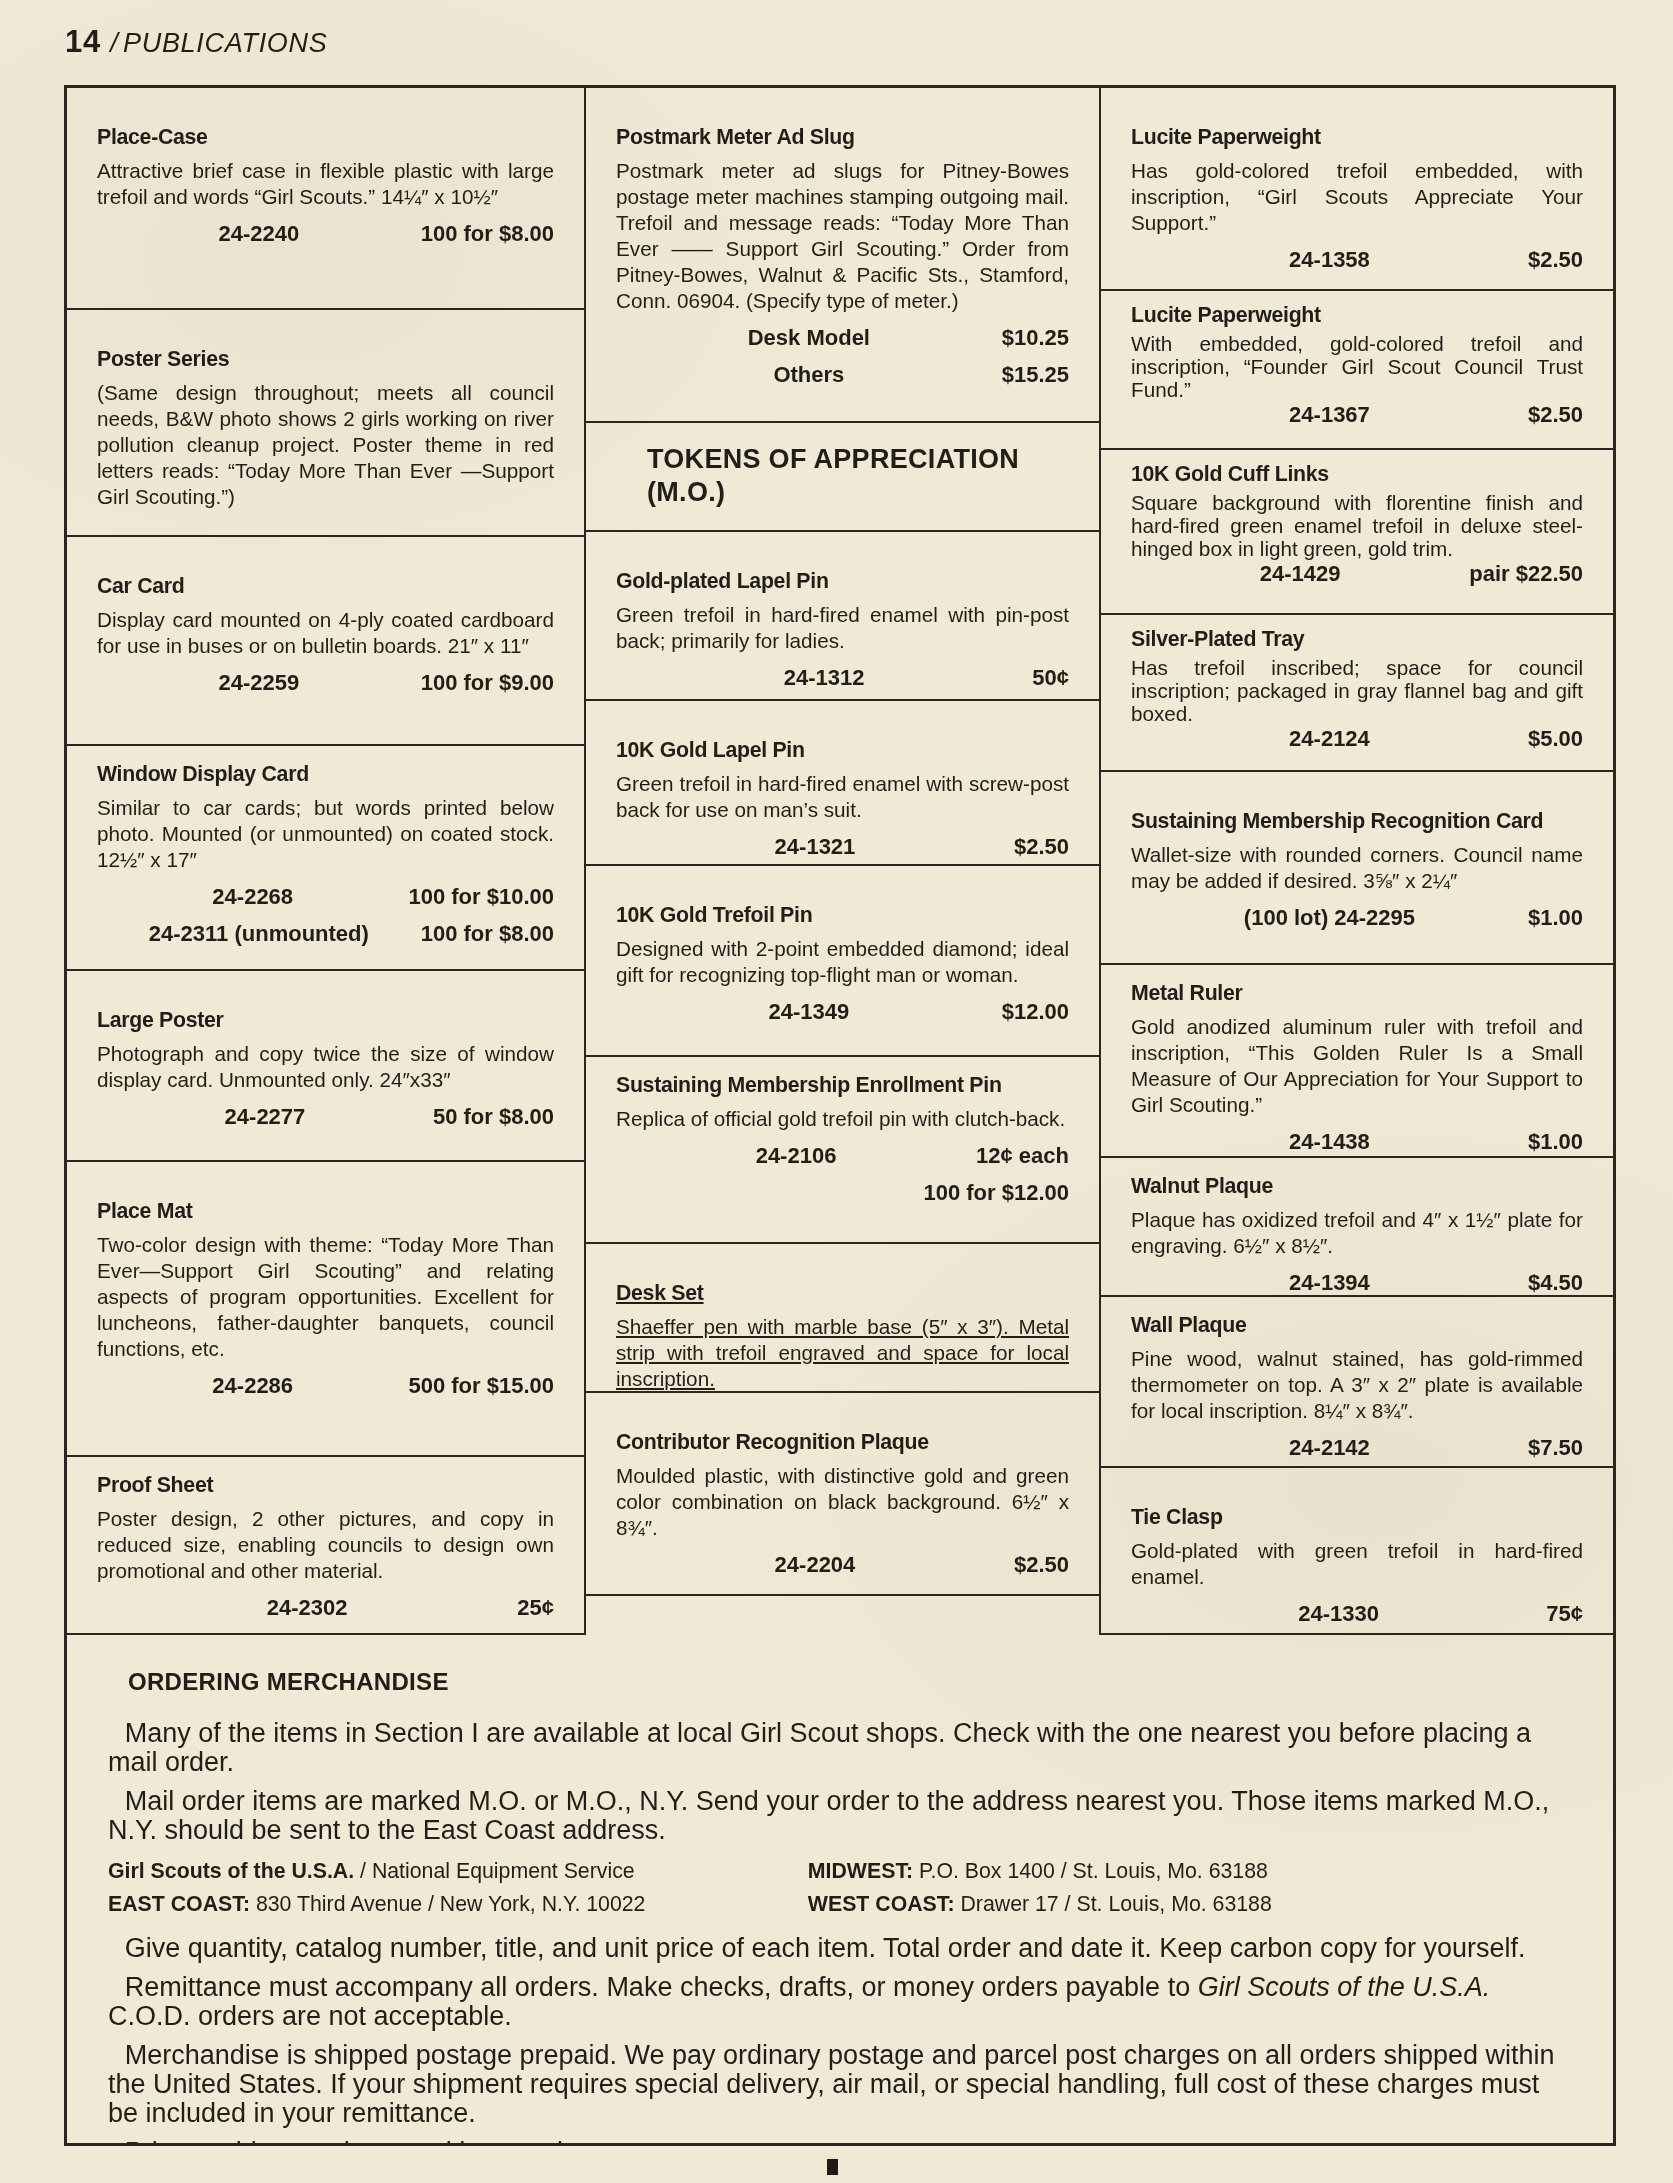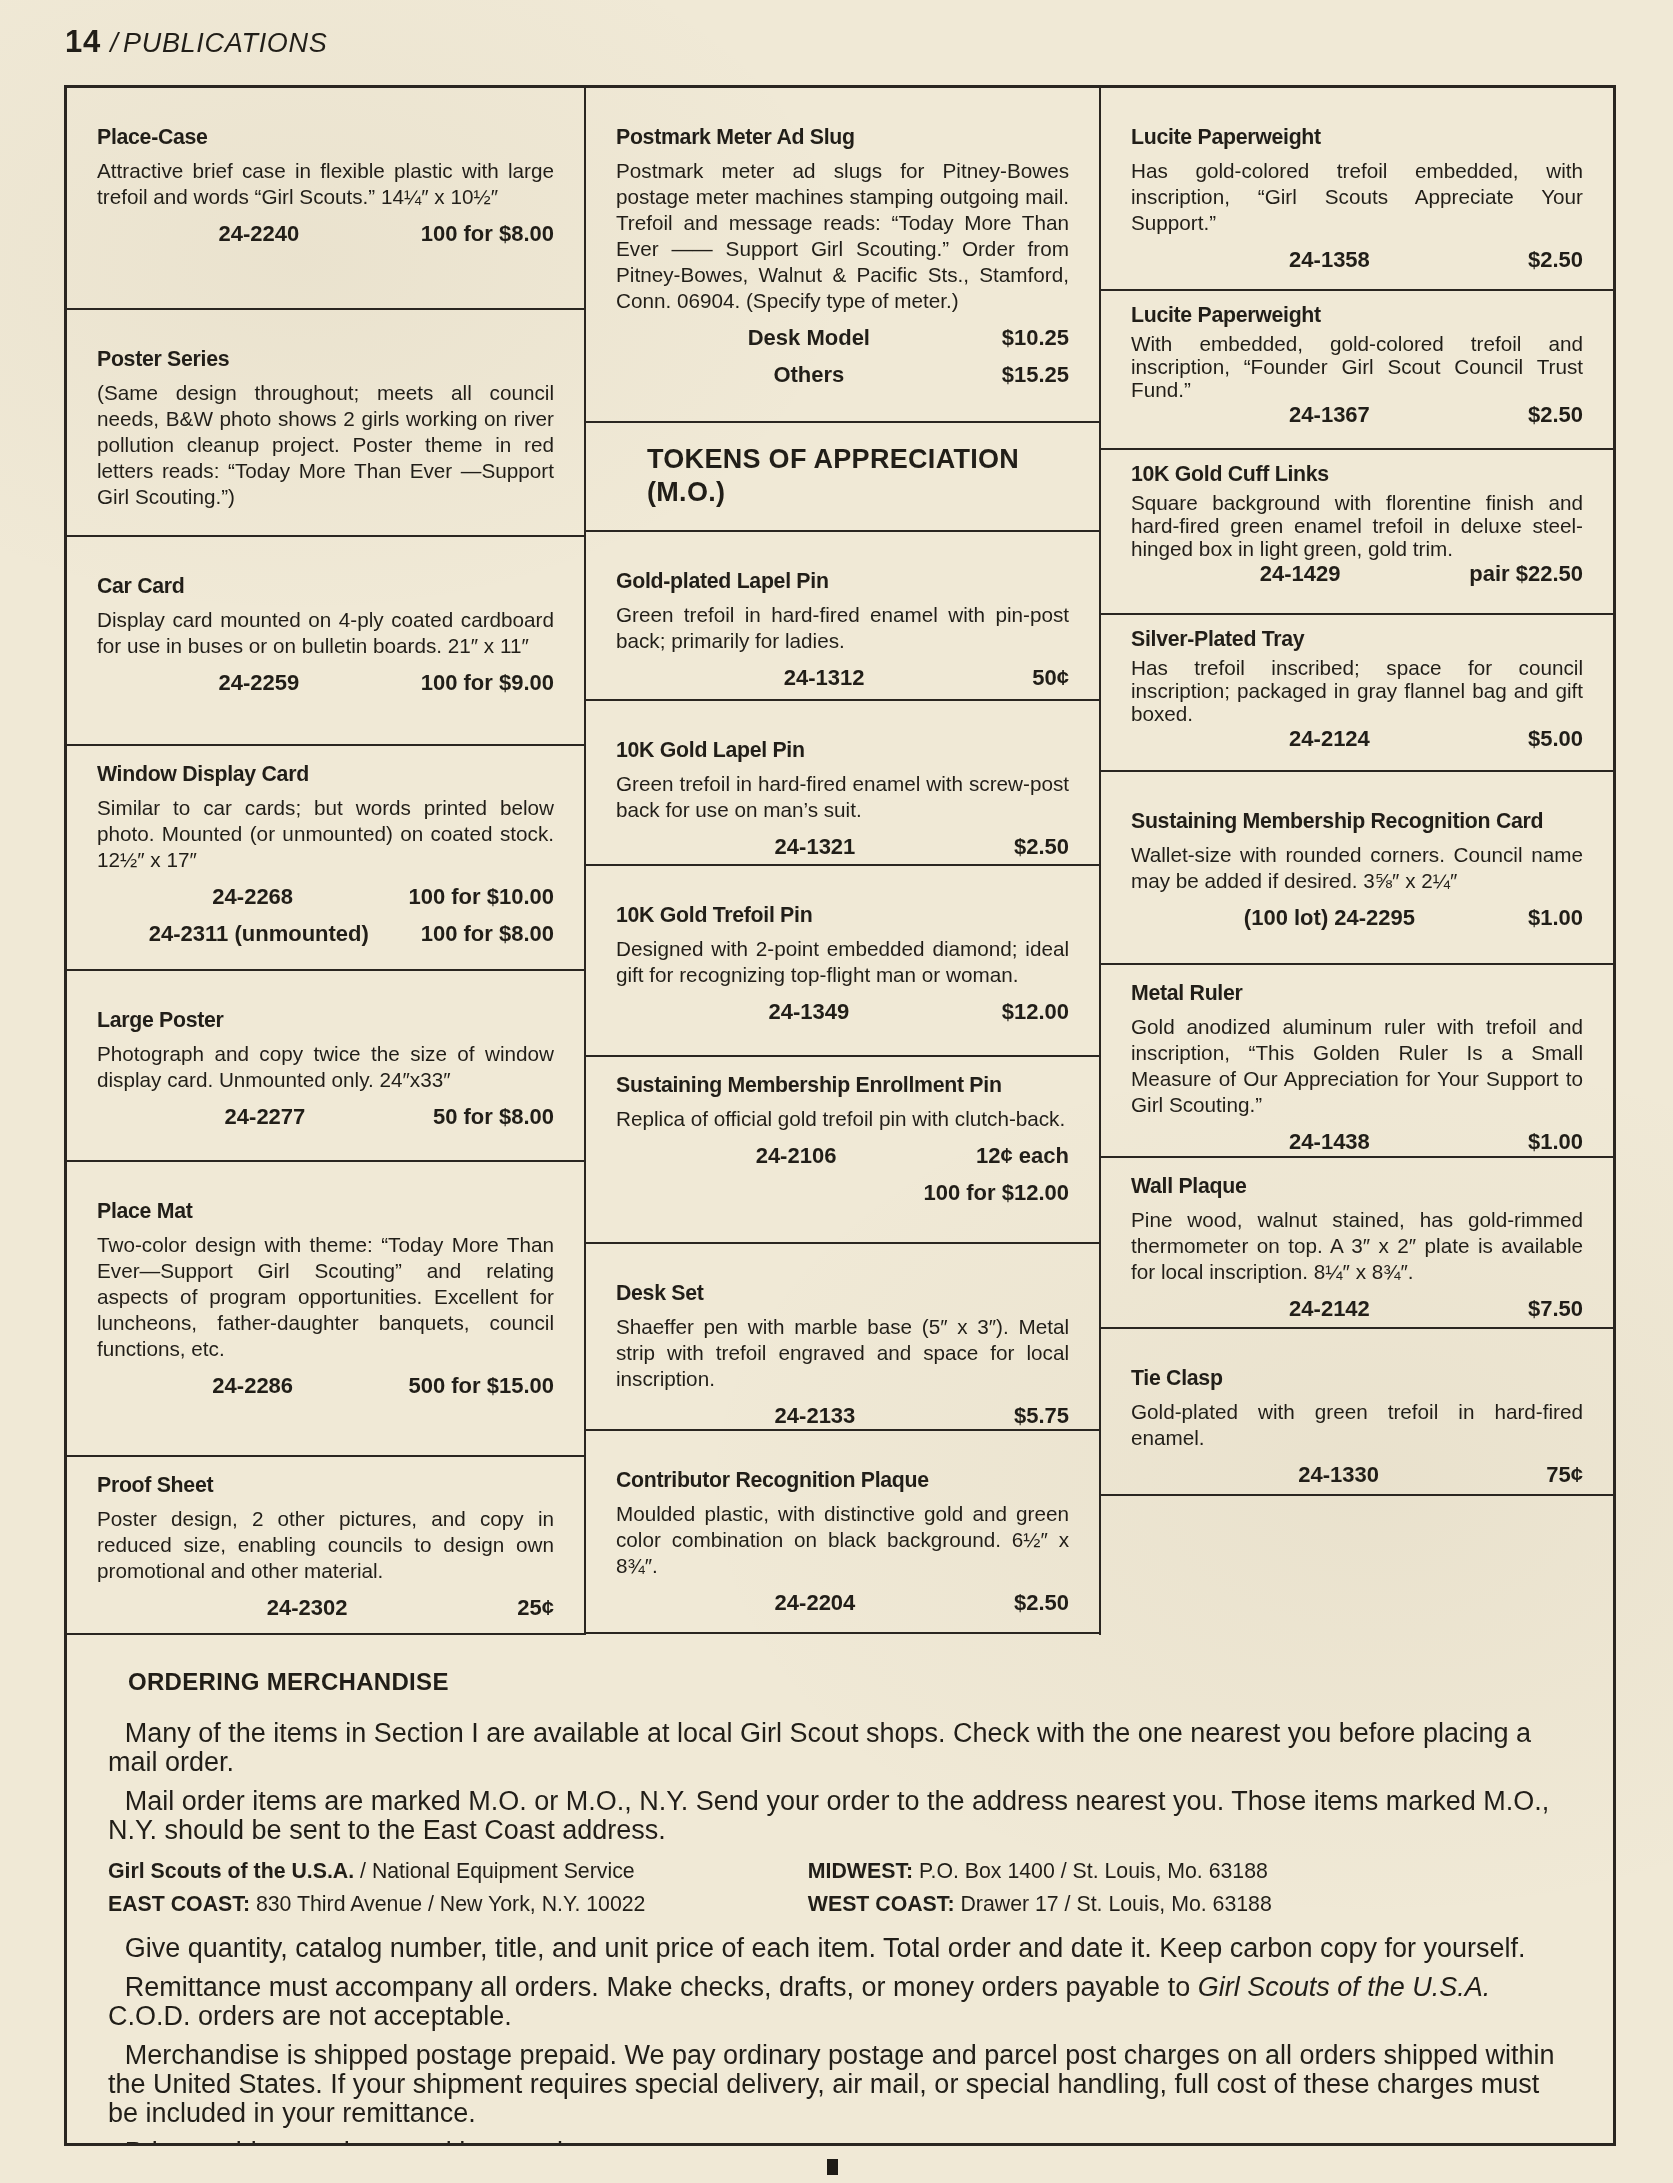--- a/index.html
+++ b/index.html
@@ -166,21 +166,21 @@
           <div class="body">Replica of official gold trefoil pin with clutch-back.</div>
           <div class="price-row">
             <span class="cat">24-2106</span>
             <span class="val">12¢ each</span>
           </div>
           <div class="price-row">
             <span class="cat"></span>
             <span class="val">100 for $12.00</span>
           </div>
         </div>
-        <div class="cell roomy" style="height: 187px;">
+        <div class="cell roomy" style="height: 149px; text-decoration: underline;">
           <div class="item-title">Desk Set</div>
           <div class="body">Shaeffer pen with marble base (5″ x 3″). Metal strip with trefoil engraved and space for local inscription.</div>
           <div class="price-row">
             <span class="cat">24-2133</span>
             <span class="val">$5.75</span>
           </div>
         </div>
         <div class="cell roomy" style="height: 203px;">
           <div class="item-title">Contributor Recognition Plaque</div>
           <div class="body">Moulded plastic, with distinctive gold and green color combination on black background. 6½″ x 8¾″.</div>
@@ -230,20 +230,28 @@
             <span class="cat">(100 lot) 24-2295</span>
             <span class="val">$1.00</span>
           </div>
         </div>
         <div class="cell" style="height: 193px;">
           <div class="item-title">Metal Ruler</div>
           <div class="body">Gold anodized aluminum ruler with trefoil and inscription, “This Golden Ruler Is a Small Measure of Our Appreciation for Your Support to Girl Scouting.”</div>
           <div class="price-row">
             <span class="cat">24-1438</span>
             <span class="val">$1.00</span>
+          </div>
+        </div>
+        <div class="cell" style="height: 139px;">
+          <div class="item-title">Walnut Plaque</div>
+          <div class="body">Plaque has oxidized trefoil and 4″ x 1½″ plate for engraving. 6½″ x 8½″.</div>
+          <div class="price-row">
+            <span class="cat">24-1394</span>
+            <span class="val">$4.50</span>
           </div>
         </div>
         <div class="cell" style="height: 171px;">
           <div class="item-title">Wall Plaque</div>
           <div class="body">Pine wood, walnut stained, has gold-rimmed thermometer on top. A 3″ x 2″ plate is available for local inscription. 8¼″ x 8¾″.</div>
           <div class="price-row">
             <span class="cat">24-2142</span>
             <span class="val">$7.50</span>
           </div>
         </div>

